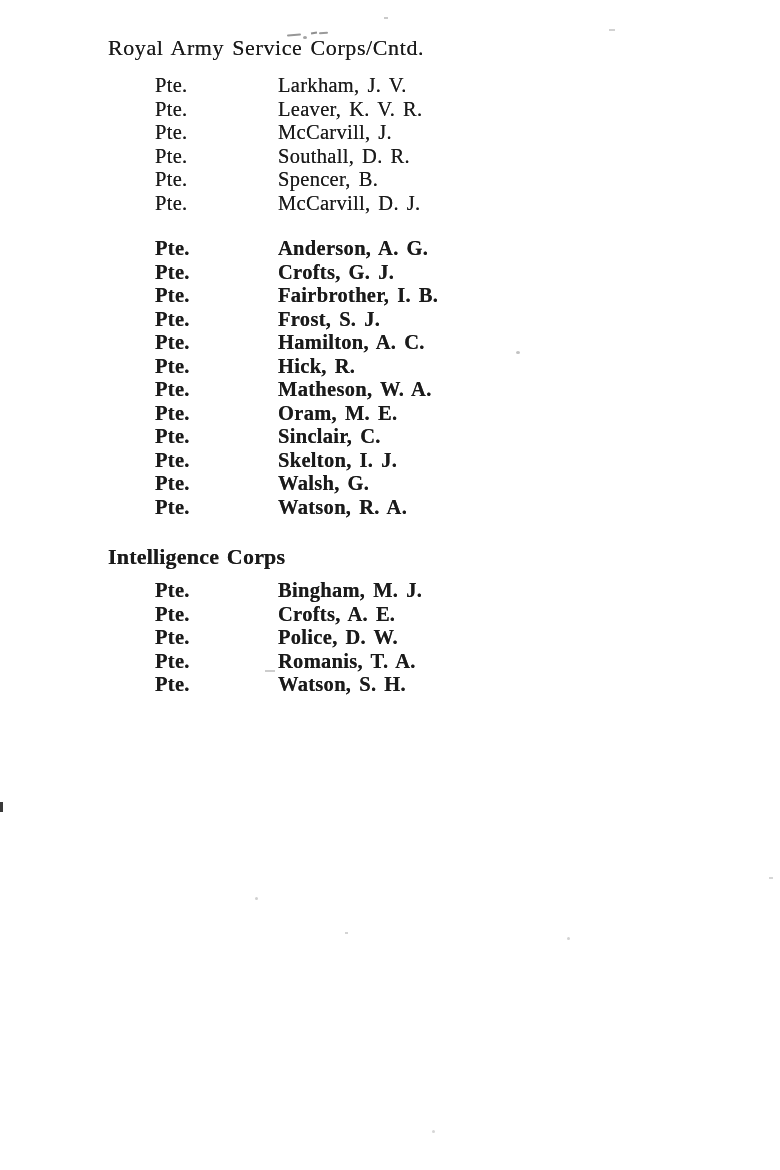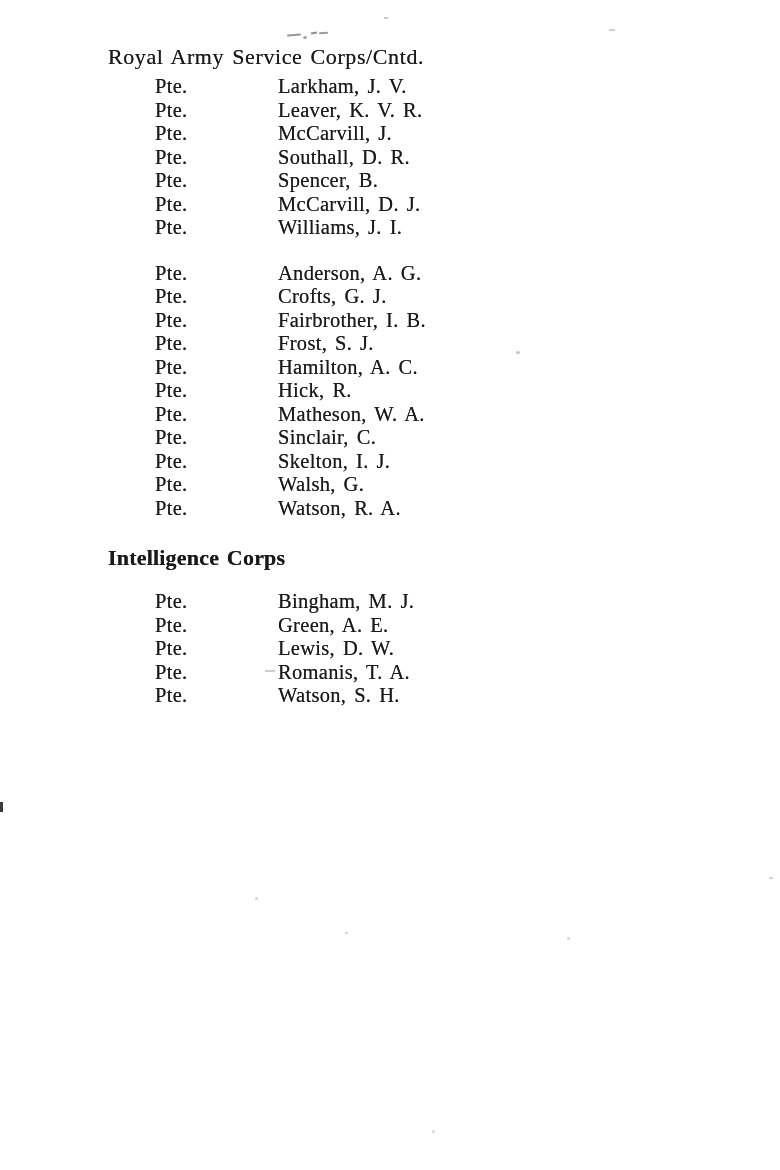--- a/index.html
+++ b/index.html
@@ -10,37 +10,37 @@
     overflow: hidden;
     background: #ffffff;
     font-family: "Liberation Serif", "DejaVu Serif", serif;
   }
   .page {
     position: absolute;
     inset: 0;
     background: #ffffff;
     color: #1a1a1a;
   }
-  #sections-root { padding-top: 45px; }
+  #sections-root { padding-top: 36px; }
 
   .section-heading {
     margin: 0 0 0 108px;
     line-height: 24px;
     font-size: 22px;
     word-spacing: 2px;
     text-shadow: 0 0 0.5px rgba(26,26,26,0.8);
   }
   .section-heading.regular { font-weight: normal; letter-spacing: 0.6px; }
   .section-heading.bold   { font-weight: bold;   letter-spacing: 0.2px; }
 
   .section:nth-of-type(2) { margin-top: 22px; }
   .section:nth-of-type(3) { margin-top: 26px; }
 
-  .section:first-of-type .entries { margin-top: 6px; }
-  .section:not(:first-of-type) .entries { margin-top: 20px; }
+  .section:first-of-type .entries { margin-top: 14px; }
+  .section:not(:first-of-type) .entries { margin-top: 10px; font-weight: bold; }
 
   .row {
     line-height: 23.5px;
     font-size: 20.5px;
     letter-spacing: 0.3px;
     word-spacing: 2.5px;
     text-shadow: 0 0 0.5px rgba(26,26,26,0.75);
     white-space: nowrap;
   }
   .rank {
@@ -92,23 +92,20 @@
   </div>
 
   <div class="row">
     <span class="rank">Pte.</span><span class="name">Spencer, B.</span>
   </div>
 
   <div class="row">
     <span class="rank">Pte.</span><span class="name">McCarvill, D. J.</span>
   </div>
 
-  <div class="row">
-    <span class="rank">Pte.</span><span class="name">Williams, J. I.</span>
-  </div>
 </div>
   </section>
 
   <section class="section">
     <div class="entries">
   <div class="row">
     <span class="rank">Pte.</span><span class="name">Anderson, A. G.</span>
   </div>
 
   <div class="row">
@@ -128,20 +125,23 @@
   </div>
 
   <div class="row">
     <span class="rank">Pte.</span><span class="name">Hick, R.</span>
   </div>
 
   <div class="row">
     <span class="rank">Pte.</span><span class="name">Matheson, W. A.</span>
   </div>
 
+  <div class="row">
+    <span class="rank">Pte.</span><span class="name">Oram, M. E.</span>
+  </div>
 
   <div class="row">
     <span class="rank">Pte.</span><span class="name">Sinclair, C.</span>
   </div>
 
   <div class="row">
     <span class="rank">Pte.</span><span class="name">Skelton, I. J.</span>
   </div>
 
   <div class="row">
@@ -155,25 +155,25 @@
   </section>
 
   <section class="section">
     <h2 class="section-heading bold">Intelligence Corps</h2>
     <div class="entries">
   <div class="row">
     <span class="rank">Pte.</span><span class="name">Bingham, M. J.</span>
   </div>
 
   <div class="row">
-    <span class="rank">Pte.</span><span class="name">Green, A. E.</span>
-  </div>
-
-  <div class="row">
-    <span class="rank">Pte.</span><span class="name">Lewis, D. W.</span>
+    <span class="rank">Pte.</span><span class="name">Crofts, A. E.</span>
+  </div>
+
+  <div class="row">
+    <span class="rank">Pte.</span><span class="name">Police, D. W.</span>
   </div>
 
   <div class="row">
     <span class="rank">Pte.</span><span class="name">Romanis, T. A.</span>
   </div>
 
 
 
   <div class="row">
     <span class="rank">Pte.</span><span class="name">Watson, S. H.</span>

